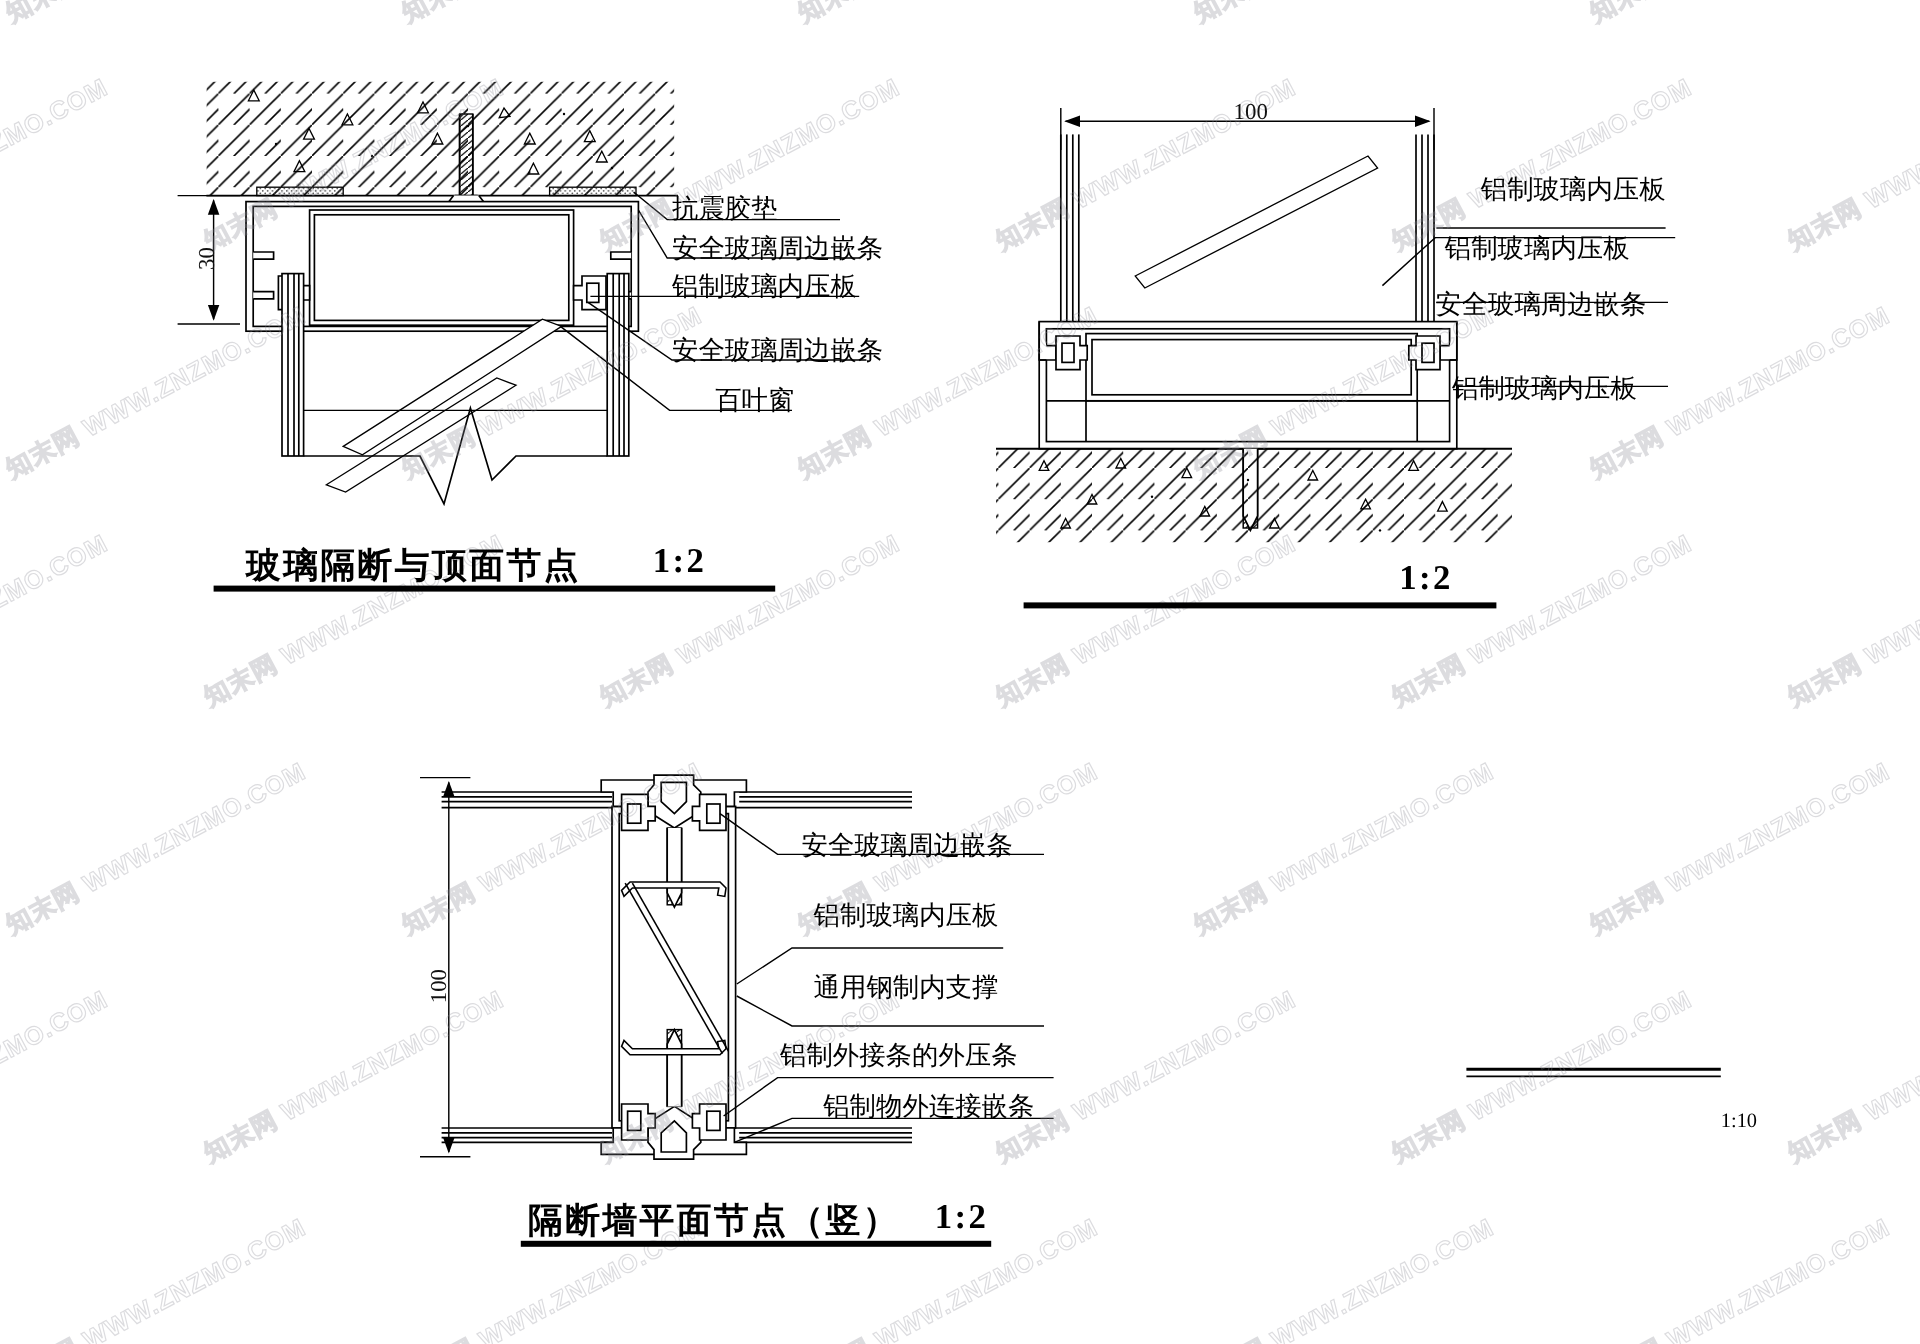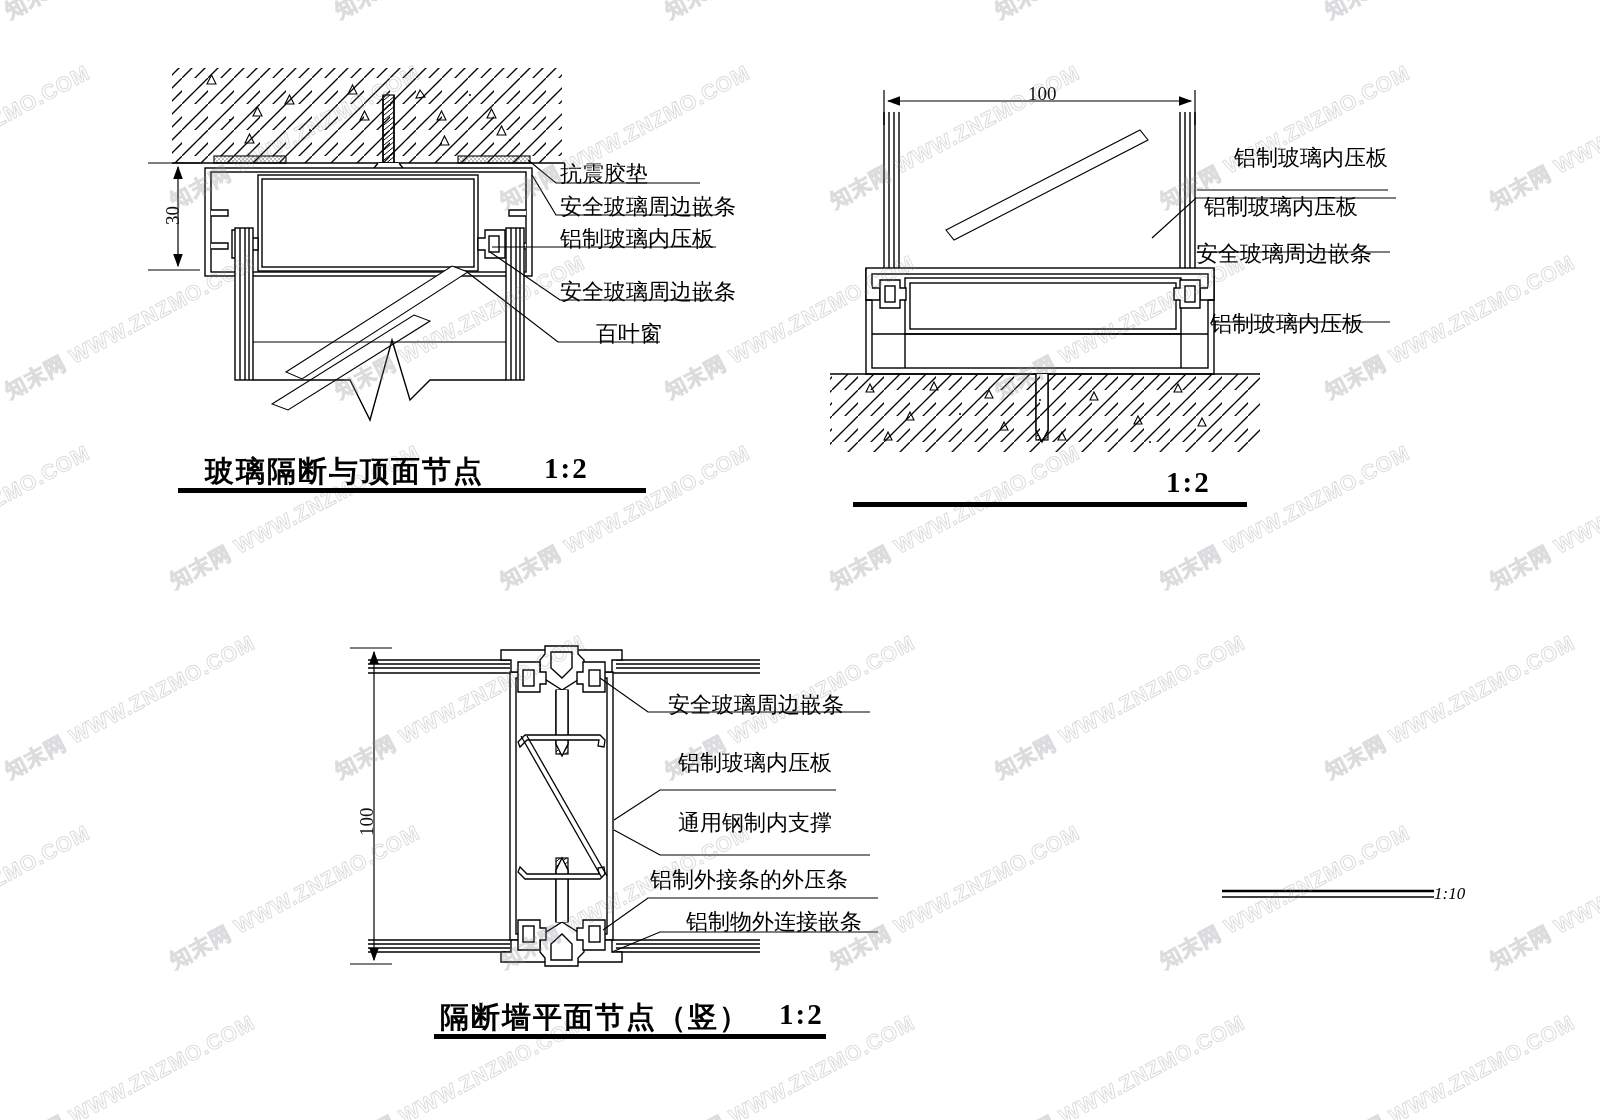--- a/index.html
+++ b/index.html
@@ -455,21 +455,21 @@
   <div class="lbl" style="left:678px; top:812px;">通用钢制内支撑</div>
   <div class="lbl" style="left:650px; top:869px;">铝制外接条的外压条</div>
   <div class="lbl" style="left:650px; top:911px;margin-left:36px;">铝制物外连接嵌条</div>
 
   <div class="dim vert" style="left:356px; top:836px;">100</div>
 
   <div class="title" style="left:440px; top:998px;">隔断墙平面节点（竖）</div>
   <div class="title" style="left:779px; top:998px;">1:2</div>
   <div class="title-rule" style="left:434px; top:1034px; width:392px; height:5px;"></div>
 
-  <div class="scale-small" style="left:1434px; top:884px;font-style:italic;">1:10</div>
+  <div class="scale-small" style="left:1434px; top:924px;">1:10</div>
 
 
   <div class="wm-layer" id="wm-layer">
       <div class="wm" style="left: 0px; top: 0px;">知末网 WWW.ZNZMO.COM</div>
       <div class="wm" style="left: 330px; top: 0px;">知末网 WWW.ZNZMO.COM</div>
       <div class="wm" style="left: 660px; top: 0px;">知末网 WWW.ZNZMO.COM</div>
       <div class="wm" style="left: 990px; top: 0px;">知末网 WWW.ZNZMO.COM</div>
       <div class="wm" style="left: 1320px; top: 0px;">知末网 WWW.ZNZMO.COM</div>
       <div class="wm" style="left: -165px; top: 190px;">知末网 WWW.ZNZMO.COM</div>
       <div class="wm" style="left: 165px; top: 190px;">知末网 WWW.ZNZMO.COM</div>

